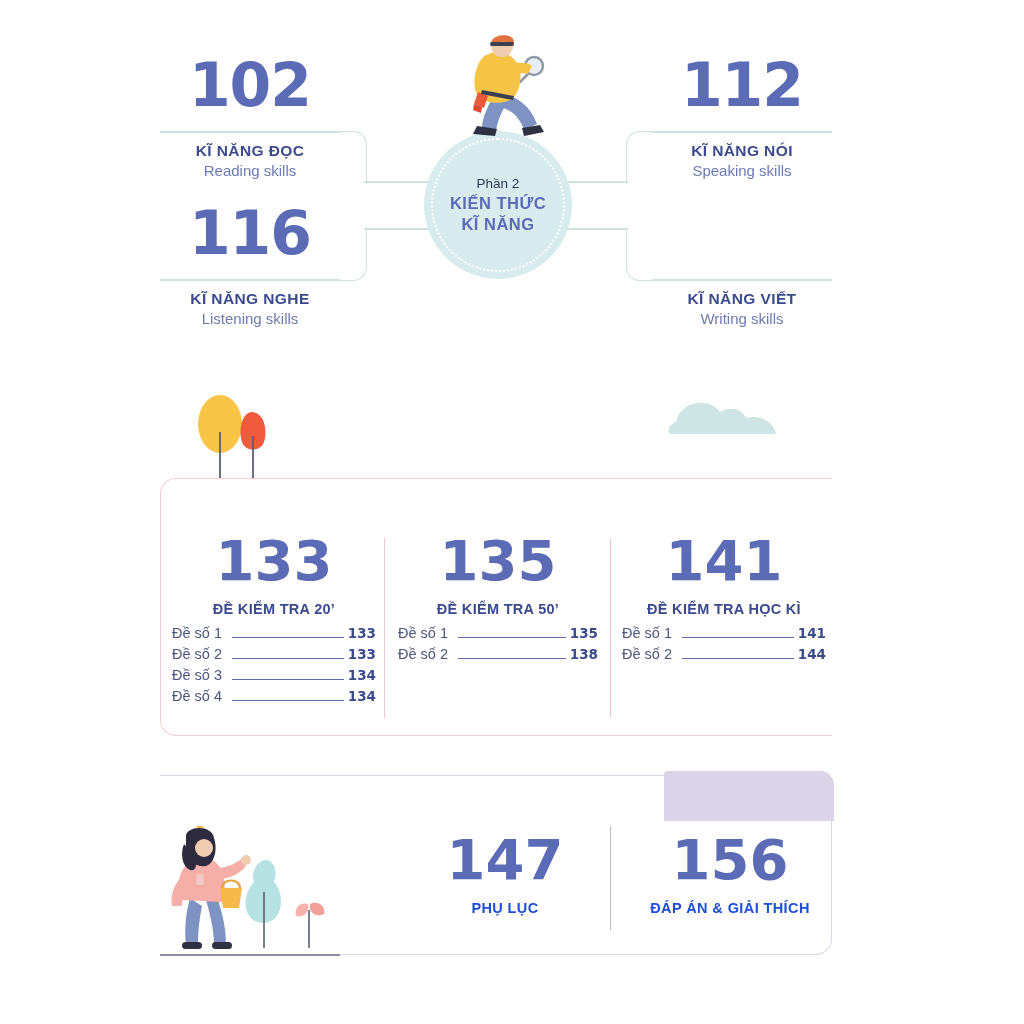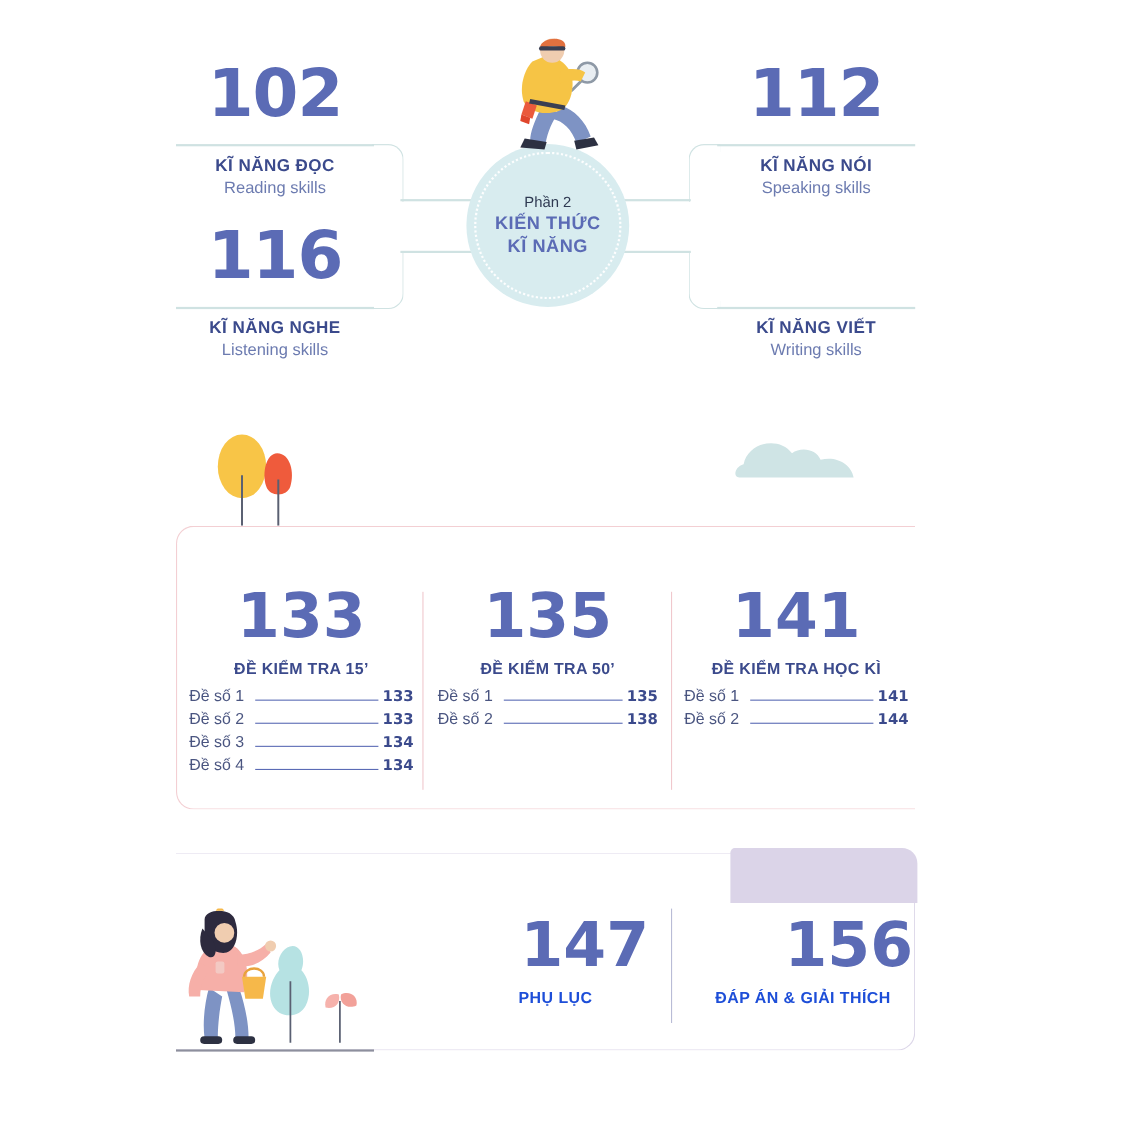--- a/index.html
+++ b/index.html
@@ -133,21 +133,21 @@
     box-sizing:border-box;
     background:#fff;
   }
   .purple-tab{
     position:absolute;left:664px;top:771px;width:170px;height:50px;
     background:#dbd4e8;
     border-top-left-radius:4px;
     border-top-right-radius:14px;
   }
   .bot-num{
-    color:#5b6bb5;font-weight:700;font-size:56px;line-height:1;text-align:right;
+    color:#5b6bb5;font-weight:700;font-size:56px;line-height:1;text-align:center;
     font-family:"DejaVu Sans","Liberation Sans",sans-serif;
   }
   .bot-title{
     color:#1d4ed8;font-weight:700;font-size:14.5px;letter-spacing:.4px;
     text-align:center;margin-top:12px;
   }
   .bot-div{position:absolute;width:1.4px;background:#b9bcd6;}
   .ground{position:absolute;height:1.6px;background:#8d8f9d;}
 </style>
 </head>
@@ -248,21 +248,21 @@
     <line x1="57" y1="44" x2="57" y2="86" stroke="#5a6072" stroke-width="1.8"></line>
   </svg>
 
   <div class="exam-card"></div>
 
   <div class="col-div abs" style="left:384px;top:538px;height:180px;"></div>
   <div class="col-div abs" style="left:610px;top:538px;height:180px;"></div>
 
   <div class="abs" style="left:172px;top:533px;width:204px;">
     <div class="col-num">133</div>
-    <div class="col-title">ĐỀ KIỂM TRA 15’</div>
+    <div class="col-title">ĐỀ KIỂM TRA 20’</div>
     <div style="margin-top:8px;">
       <div class="row">
         <span class="lbl">Đề số 1</span>
         <span class="dash"></span>
         <span class="pg">133</span>
       </div>
       <div class="row">
         <span class="lbl">Đề số 2</span>
         <span class="dash"></span>
         <span class="pg">133</span>

